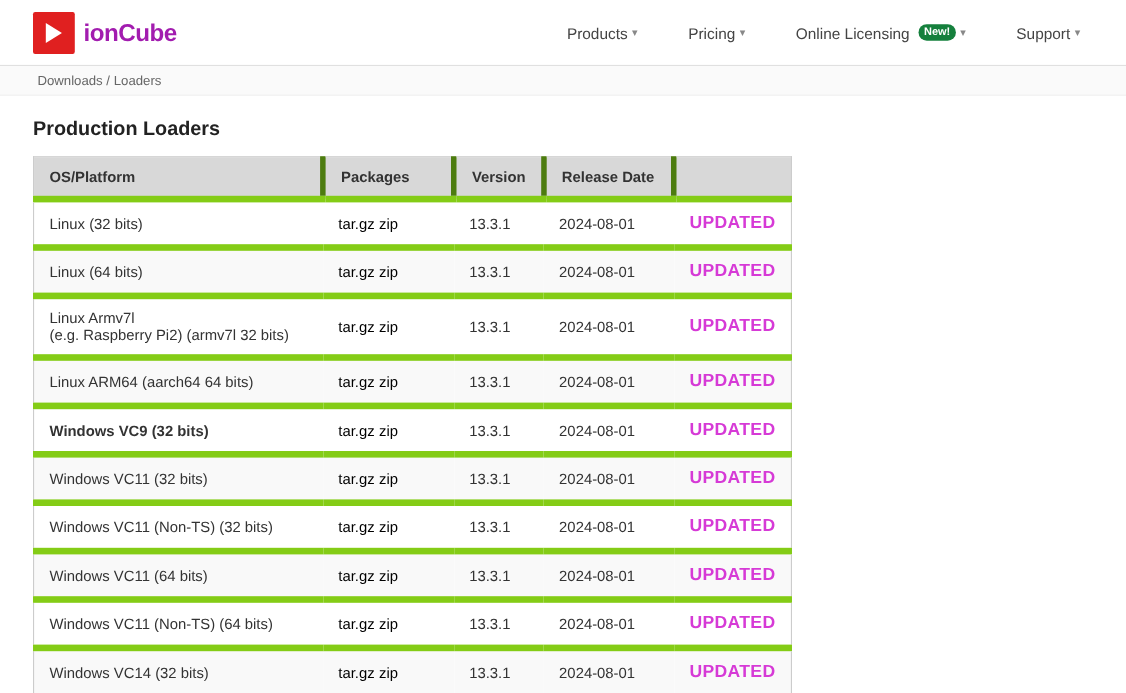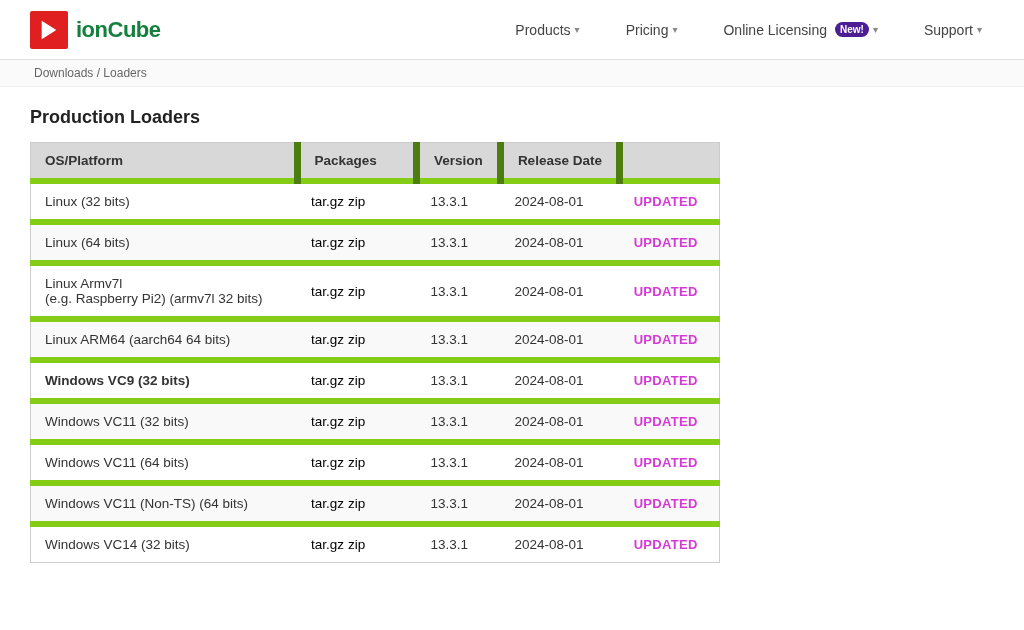--- a/index.html
+++ b/index.html
@@ -27,21 +27,21 @@
       display: flex;
       align-items: center;
       justify-content: center;
       margin-right: 8px;
       border-radius: 2px;
     }
     .logo-icon svg { width: 22px; height: 22px; fill: #fff; }
     .logo-text {
       font-size: 22px;
       font-weight: bold;
-      color: #15803d;
+      color: #a21caf;
       letter-spacing: -0.5px;
     }
     .nav {
       display: flex;
       align-items: center;
       gap: 22px;
     }
     .nav-item {
       display: flex;
       align-items: center;
@@ -51,21 +51,21 @@
       cursor: pointer;
       text-decoration: none;
       gap: 4px;
       border-radius: 3px;
     }
     .nav-item .caret {
       font-size: 10px;
       color: #888;
     }
     .new-badge {
-      background: #4c1d95;
+      background: #15803d;
       color: #fff;
       font-size: 10px;
       font-weight: bold;
       padding: 2px 5px;
       border-radius: 10px;
       margin-left: 4px;
     }
 
     
     .subtitle-bar {
@@ -93,21 +93,21 @@
       width: 690px;
       border-collapse: collapse;
       border: 1px solid #ccc;
     }
     .loader-table th {
       background: #d8d8d8;
       font-weight: bold;
       padding: 10px 14px;
       text-align: left;
       font-size: 13.5px;
-      border-right: 7px solid #4d7c0f;
+      border-right: 5px solid #4d7c0f;
     }
     .loader-table th:last-child { border-right: none; }
     .loader-table td {
       padding: 10px 14px;
       border-top: 6px solid #84cc16;
       vertical-align: middle;
       font-size: 13.5px;
     }
     .loader-table tr:nth-child(even) td { background: #f9f9f9; }
     .loader-table tr:nth-child(odd) td { background: #ffffff; }
@@ -115,21 +115,21 @@
     .pkg-link {
       color: #000000;
       text-decoration: none;
       cursor: pointer;
       margin-right: 4px;
     }
 
     .updated-badge {
       color: #d63ad6;
       font-weight: bold;
-      font-size: 13px;
+      font-size: 16px;
       letter-spacing: 0.3px;
     }
 
     .col-os { width: 270px; }
     .col-pkg { width: 120px; }
     .col-ver { width: 80px; }
     .col-date { width: 120px; }
     .col-status { width: 100px; }
   </style>
 </head>
@@ -220,20 +220,27 @@
           <td><span class="updated-badge">UPDATED</span></td>
         </tr>
         <tr>
           <td style="white-space: pre-line;">Windows VC11 (32 bits)</td>
           <td><a class="pkg-link" href="#">tar.gz</a><a class="pkg-link" href="#">zip</a></td>
           <td>13.3.1</td>
           <td>2024-08-01</td>
           <td><span class="updated-badge">UPDATED</span></td>
         </tr>
         <tr>
+          <td style="white-space: pre-line;">Windows VC11 (Non-TS) (32 bits)</td>
+          <td><a class="pkg-link" href="#">tar.gz</a><a class="pkg-link" href="#">zip</a></td>
+          <td>13.3.1</td>
+          <td>2024-08-01</td>
+          <td><span class="updated-badge">UPDATED</span></td>
+        </tr>
+        <tr>
           <td style="white-space: pre-line;">Windows VC11 (64 bits)</td>
           <td><a class="pkg-link" href="#">tar.gz</a><a class="pkg-link" href="#">zip</a></td>
           <td>13.3.1</td>
           <td>2024-08-01</td>
           <td><span class="updated-badge">UPDATED</span></td>
         </tr>
         <tr>
           <td style="white-space: pre-line;">Windows VC11 (Non-TS) (64 bits)</td>
           <td><a class="pkg-link" href="#">tar.gz</a><a class="pkg-link" href="#">zip</a></td>
           <td>13.3.1</td>

